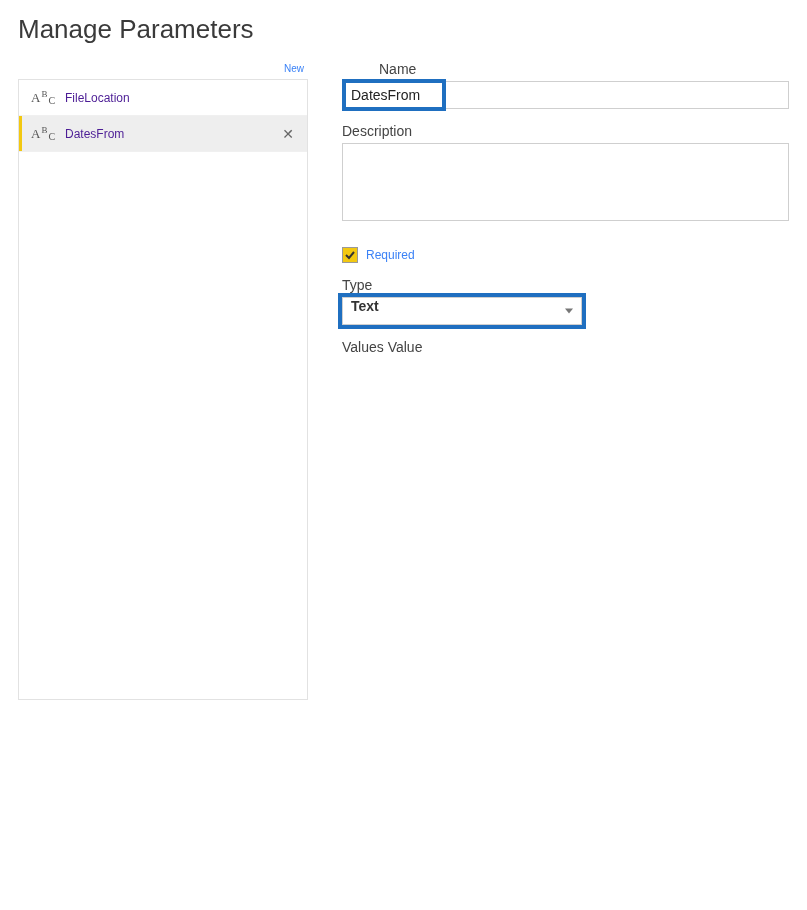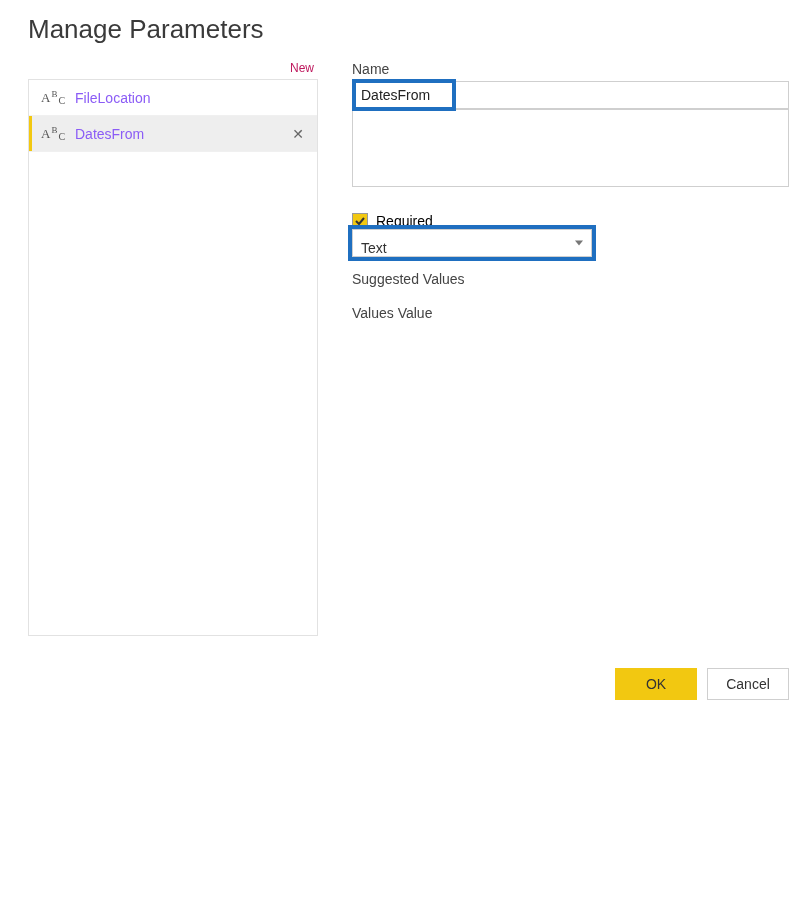--- a/index.html
+++ b/index.html
@@ -7,21 +7,21 @@
     margin: 0;
     padding: 0;
     font-family: "Segoe UI", Tahoma, sans-serif;
     font-size: 14px;
     color: #333;
     background: #fff;
   }
   .dialog {
     width: 807px;
     height: 716px;
-    padding: 14px 18px 16px 28px;
+    padding: 14px 18px 16px 18px;
     display: flex;
     flex-direction: column;
   }
   .title {
     font-size: 26px;
     font-weight: 300;
     color: #3a3a3a;
     margin: 0 0 14px 0;
   }
   .content {
@@ -34,22 +34,22 @@
   .leftcol {
     width: 290px;
     display: flex;
     flex-direction: column;
   }
   .new-row {
     text-align: right;
     padding: 0 4px 4px 0;
   }
   .new-link {
-    color: #be185d;
-    font-size: 12px;
+    color: #3b82f6;
+    font-size: 10px;
     cursor: pointer;
   }
   .param-list {
     flex: 1 1 auto;
     border: 1px solid #e2e2e2;
     background: #fff;
     overflow: auto;
   }
   .param-item {
     display: flex;
@@ -78,22 +78,22 @@
     width: 24px;
     margin-left: 6px;
     margin-right: 10px;
     line-height: 1;
   }
   .abc-icon .a { font-size: 13px; }
   .abc-icon .b { font-size: 9px; position: relative; top: -5px; margin-left: 1px; }
   .abc-icon .c { font-size: 10px; position: relative; top: 2px; margin-left: 1px; }
   .param-label {
     flex: 1 1 auto;
-    font-size: 14px;
-    color: #8b5cf6;
+    font-size: 12px;
+    color: #4c1d95;
   }
   .close-x {
     width: 18px;
     text-align: center;
     font-size: 14px;
     color: #666;
     cursor: pointer;
     font-family: Arial, sans-serif;
   }
 
@@ -103,21 +103,21 @@
     display: flex;
     flex-direction: column;
     padding-top: 2px;
   }
   .field-label {
     font-size: 14px;
     color: #444;
     margin-bottom: 4px;
     margin-top: 14px;
   }
-  .field-label.first { margin-top: 0; }
+  .field-label.first { margin-top: 0; margin-left: 37px; }
   .text-input {
     width: 100%;
     height: 28px;
     border: 1px solid #cfcfcf;
     padding: 0 8px;
     font-size: 14px;
     font-family: inherit;
     color: #222;
     background: #fff;
   }
@@ -141,34 +141,35 @@
     width: 16px;
     height: 16px;
     border: 1px solid #999;
     background: #f2c811;
     display: inline-flex;
     align-items: center;
     justify-content: center;
     cursor: pointer;
   }
   .pbi-checkbox svg { display:block; }
-  .check-label { font-size: 14px; color: #000000; }
+  .check-label { font-size: 12px; color: #3b82f6; }
 
   .select {
     position: relative;
     width: 240px;
     height: 28px;
     border: 1px solid #cfcfcf;
     background: #fff;
     display: flex;
-    align-items: flex-end;
+    align-items: flex-start;
     padding: 0 24px 0 8px;
     font-size: 14px;
     color: #333;
     cursor: pointer;
+    font-weight: bold;
   }
   .select .caret {
     position: absolute;
     right: 8px;
     top: 50%;
     transform: translateY(-50%);
     width: 0; height: 0;
     border-left: 4px solid transparent;
     border-right: 4px solid transparent;
     border-top: 5px solid #777;
@@ -255,41 +256,38 @@
     </div>
 
     <div class="rightcol">
 
       <div class="field-label first">Name</div>
       <div class="name-highlight-wrap">
         <input class="text-input" type="text" value="DatesFrom" style="">
         <div class="name-partial-highlight"></div>
       </div>
 
+      <div class="field-label">Description</div>
       <textarea class="textarea" style=""></textarea>
 
       <div class="checkbox-row">
         <span class="pbi-checkbox">
           <svg width="12" height="12" viewBox="0 0 12 12">
             <path d="M2 6 L5 9 L10 3" stroke="#333" stroke-width="2" fill="none"></path>
           </svg>
         </span>
         <span class="check-label">Required</span>
       </div>
 
+      <div class="field-label">Type</div>
       <div class="select highlight-blue">
         <span>Text</span>
         <span class="caret"></span>
       </div>
 
-      <div class="field-label">Suggested Values</div>
 
       <div class="field-label">Values Value</div>
 
     </div>
   </div>
 
-  <div class="footer">
-    <button class="btn primary">OK</button>
-    <button class="btn">Cancel</button>
-  </div>
 
 </div>
 
 </body></html>

